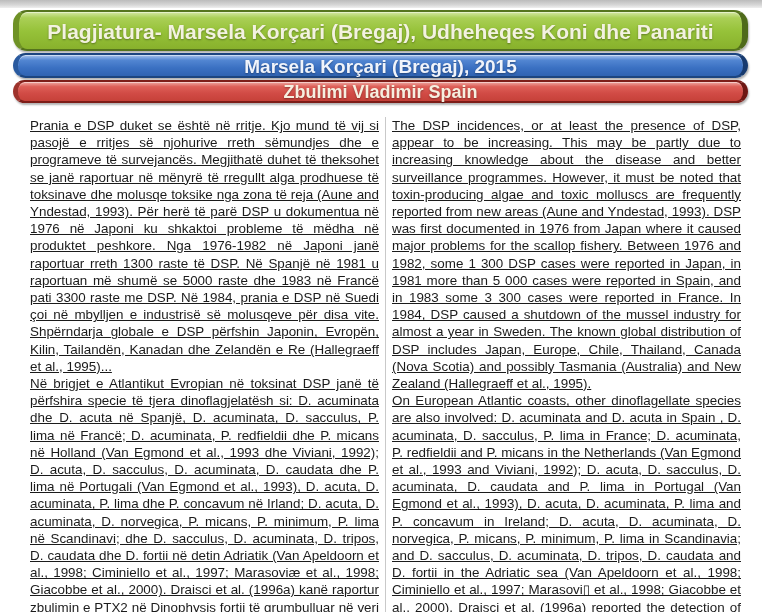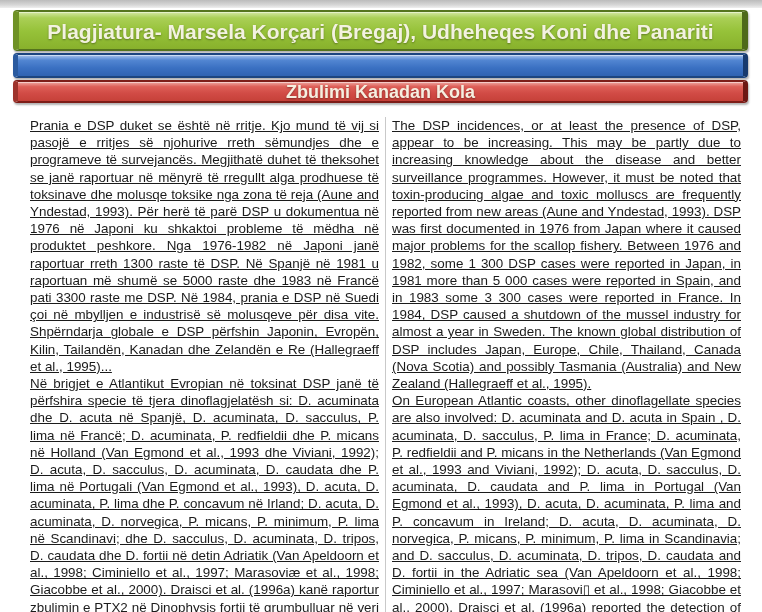--- a/index.html
+++ b/index.html
@@ -12,21 +12,21 @@
   }
   .top-edge {
     position: absolute; top: 0; left: 0; right: 0; height: 8px;
     background: linear-gradient(180deg, #bcbcbc 0%, #d6d6d6 60%, #efefef 100%);
   }
   .banner-stack {
     position: absolute; top: 10px; left: 13px; width: 735px;
   }
   .banner {
     box-sizing: border-box;
-    border-radius: 4px;
+    border-radius: 14px;
     display: flex; align-items: center; justify-content: center;
     font-weight: bold;
     margin-bottom: 2px;
     box-shadow: 1px 2px 2px rgba(0,0,0,0.30), inset 0 1px 0 rgba(255,255,255,0.45);
   }
   .banner .banner-text {
     text-shadow: 0 1px 2px rgba(0,0,0,0.35);
     white-space: nowrap;
     line-height: 1;
     padding-top: 1px;
@@ -84,23 +84,24 @@
 </head>
 <body>
 
 <div class="top-edge"></div>
 
 <div class="banner-stack">
   <div class="banner green">
     <span class="banner-text">Plagjiatura- Marsela Korçari (Bregaj), Udheheqes Koni dhe Panariti</span>
   </div>
   <div class="banner blue">
+    <span class="half banner-text">Marsela Korçari (Bregaj), 2015</span>
   </div>
   <div class="banner red">
-    <span class="banner-text">Zbulimi Kanadan Kola</span>
+    <span class="banner-text">Zbulimi Vladimir Spain</span>
   </div>
 </div>
 
 <div class="content">
   <div class="text-col">
     <p>Prania e DSP duket se është në rritje. Kjo mund të vij si pasojë e rritjes së njohurive rreth sëmundjes dhe e programeve të survejancës. Megjithatë duhet të theksohet se janë raportuar në mënyrë të rregullt alga prodhuese të toksinave dhe molusqe toksike nga zona të reja (Aune and Yndestad, 1993). Për herë të parë DSP u dokumentua në 1976 në Japoni ku shkaktoi probleme të mëdha në produktet peshkore. Nga 1976-1982 në Japoni janë raportuar rreth 1300 raste të DSP. Në Spanjë në 1981 u raportuan më shumë se 5000 raste dhe 1983 në Francë pati 3300 raste me DSP. Në 1984, prania e DSP në Suedi çoi në mbylljen e industrisë së molusqeve për disa vite. Shpërndarja globale e DSP përfshin Japonin, Evropën, Kilin, Tailandën, Kanadan dhe Zelandën e Re (Hallegraeff et al., 1995)...</p>
     <p>Në brigjet e Atlantikut Evropian në toksinat DSP janë të përfshira specie të tjera dinoflagjelatësh si: D. acuminata dhe D. acuta në Spanjë, D. acuminata, D. sacculus, P. lima në Francë; D. acuminata, P. redfieldii dhe P. micans në Holland (Van Egmond et al., 1993 dhe Viviani, 1992); D. acuta, D. sacculus, D. acuminata, D. caudata dhe P. lima në Portugali (Van Egmond et al., 1993), D. acuta, D. acuminata, P. lima dhe P. concavum në Irland; D. acuta, D. acuminata, D. norvegica, P. micans, P. minimum, P. lima në Scandinavi; dhe D. sacculus, D. acuminata, D. tripos, D. caudata dhe D. fortii në detin Adriatik (Van Apeldoorn et al., 1998; Ciminiello et al., 1997; Marasoviæ et al., 1998; Giacobbe et al., 2000). Draisci et al. (1996a) kanë raportur zbulimin e PTX2 në Dinophysis fortii të grumbulluar në veri të detit Adriatik. Ky ishte raportimi i parë për këtë toksinë në Evropë.</p>
   </div>
   <div class="col-divider"></div>
   <div class="text-col">

